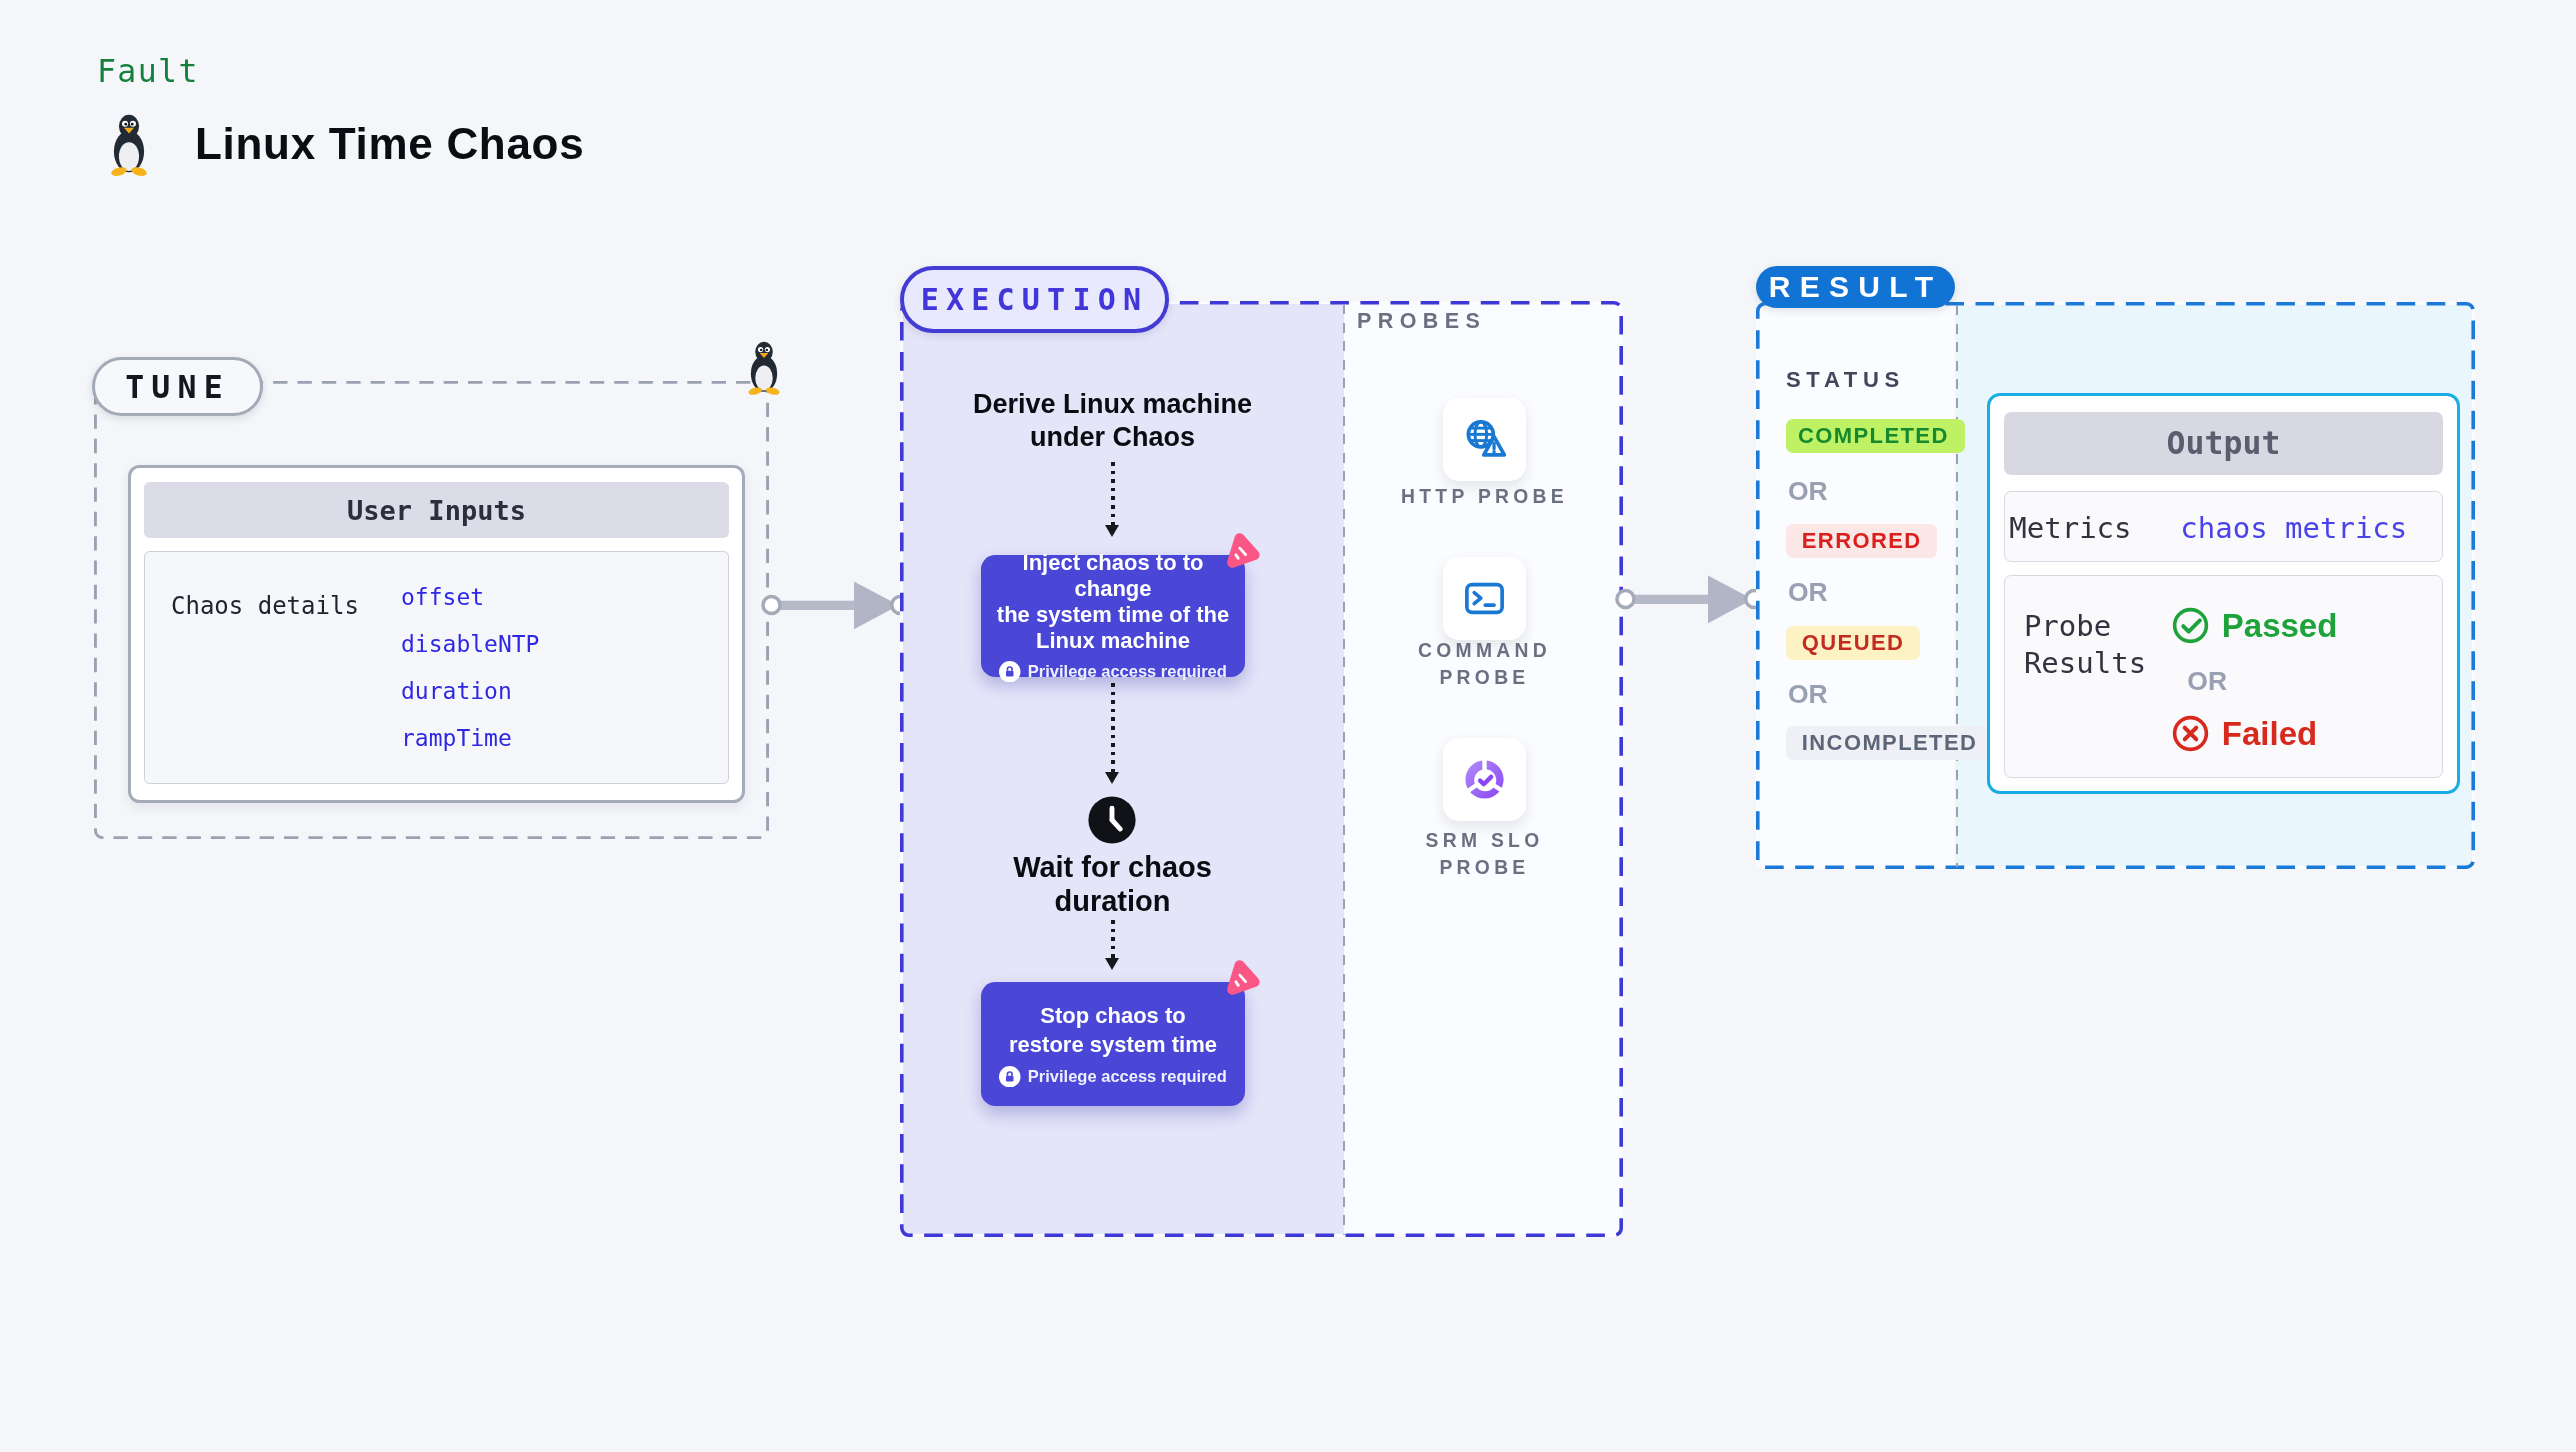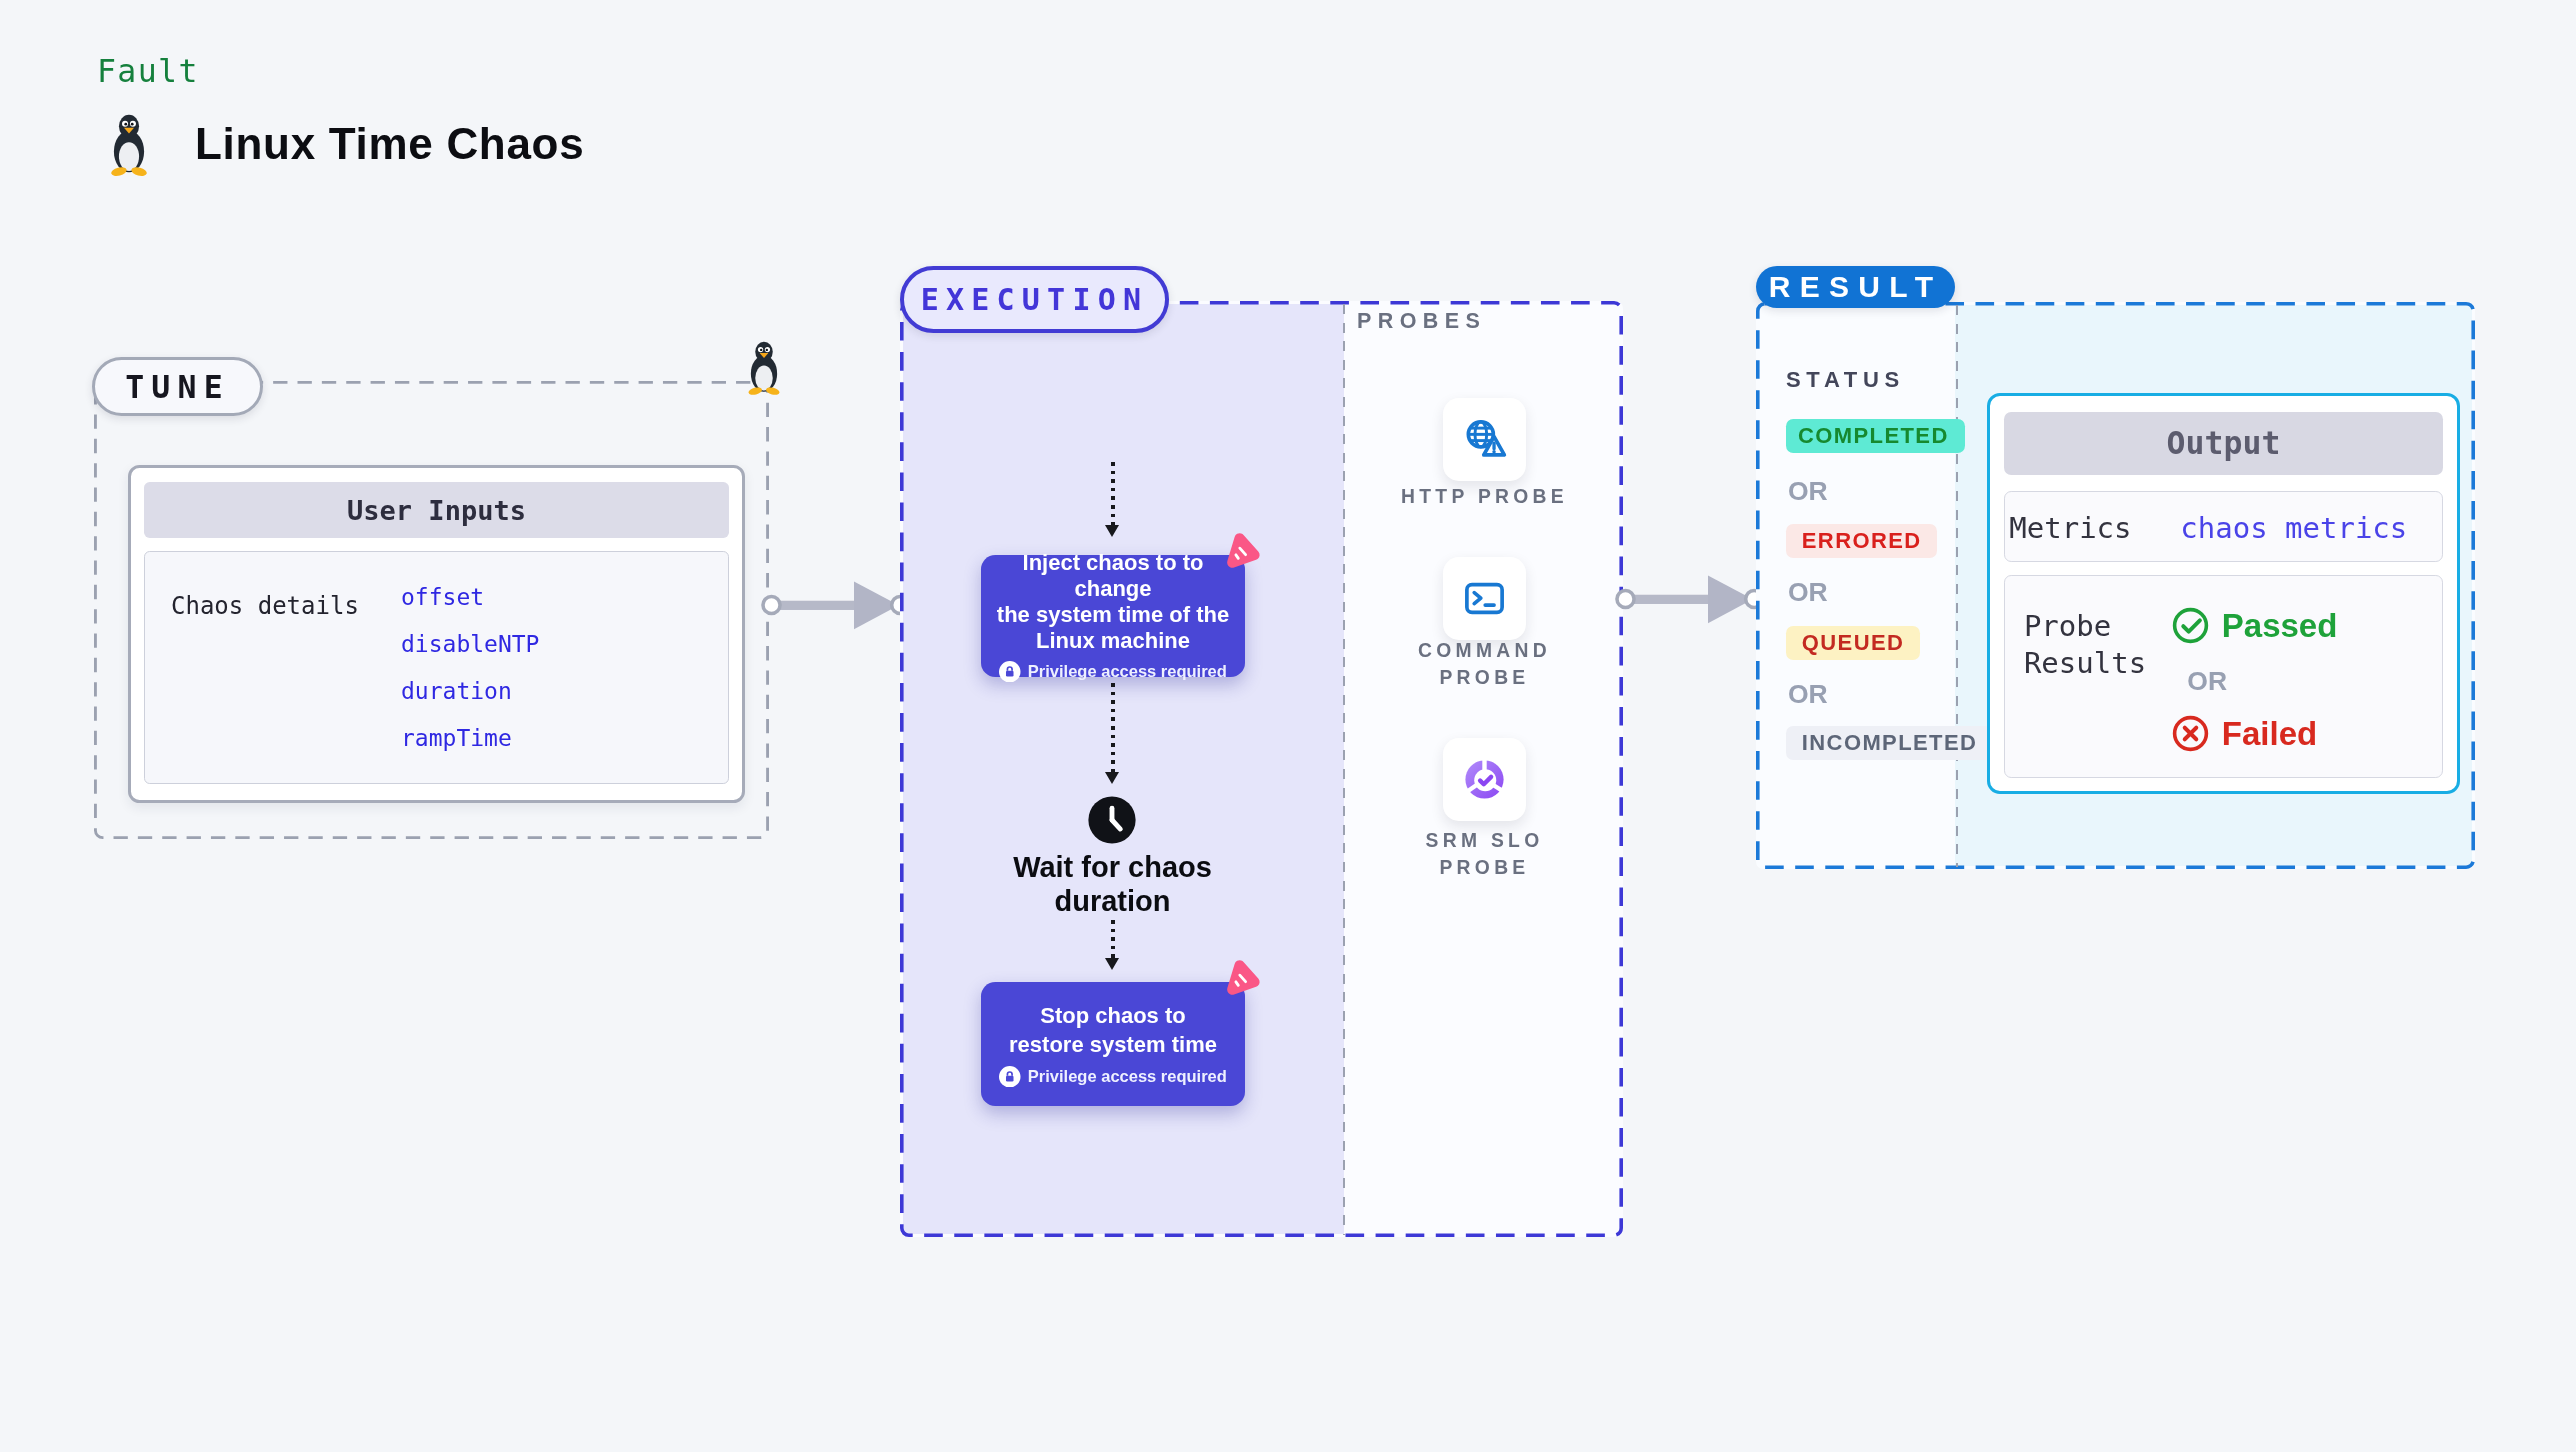--- a/index.html
+++ b/index.html
@@ -76,21 +76,21 @@
   
   .result-frame{left:1756px;top:302px;width:719px;height:567px;background:#fafcff;border-radius:7.2px;}
   .result-cyan{position:absolute;left:199px;top:2.9px;bottom:2.9px;right:2.9px;background:#e9f6fc;
     border-radius:0 5.7px 5.7px 0;}
   .result-divider{left:1956px;top:305px;height:562px;}
   .result-pill{left:1756px;top:266px;width:199px;height:42px;background:#1173d4;
     font-size:30px;font-weight:bold;letter-spacing:9.3px;color:#fff;}
   .status-label{left:1786px;top:367px;font-size:22px;font-weight:bold;letter-spacing:5.7px;color:#43465a;}
   .badge{position:absolute;left:1786px;height:34px;padding:0 15.8px;display:flex;align-items:center;
     border-radius:7.2px;font-weight:bold;font-size:22px;letter-spacing:1.4px;}
-  .badge--completed{top:419px;background:#5eead4;color:#16892f;padding-left:12px;}
+  .badge--completed{top:419px;background:#bef264;color:#16892f;padding-left:12px;}
   .badge--errored{top:524px;background:#fbe8e6;color:#d9201c;}
   .badge--queued{top:626px;background:#fdf2c3;color:#c32a21;}
   .badge--incompleted{top:726px;background:#eef0f6;color:#5d6678;}
   .or-text{position:absolute;left:1788px;font-size:26.5px;font-weight:bold;color:#98a0b2;}
   .or-1{top:476px;}.or-2{top:577px;}.or-3{top:679px;}
 
   .output-card{left:1987px;top:393px;width:467px;height:395px;background:#fff;
     border:3.6px solid #18ade4;border-radius:13px;}
   .output-header{position:absolute;left:14.3px;right:14.3px;top:15.8px;height:63px;background:#d8d8e3;
     border-radius:7.2px;display:flex;align-items:center;justify-content:center;
@@ -175,20 +175,22 @@
     <div class="exec-fill"></div>
     <svg class="dash" viewBox="0 0 1009 1307" preserveAspectRatio="none">
       <rect x="2.5" y="2.5" width="1004" height="1302" rx="10" fill="none" stroke="#3d38d6" stroke-width="5" stroke-dasharray="26 16"></rect>
     </svg>
   </div>
   <div class="abs divider-v exec-divider"></div>
   <div class="pill mono exec-pill">
     <span>EXECUTION</span>
   </div>
 
+  <div class="flow-text derive-text">Derive Linux machine
+under Chaos</div>
   <div class="varrow" style="left:1111px;top:462px;height:64px;"></div>
 
   <div class="node-box inject-box">
     <div class="node-text">Inject chaos to to change
 the system time of the
 Linux machine</div>
     <div class="priv-row">
       <svg width="21.5" height="21.5" viewBox="0 0 24 24">
         <circle cx="12" cy="12" r="12" fill="#fff"></circle>
         <path d="M9.4 11V9.3a2.6 2.6 0 0 1 5.2 0V11" stroke="#4a47d6" stroke-width="1.9" fill="none"></path>

